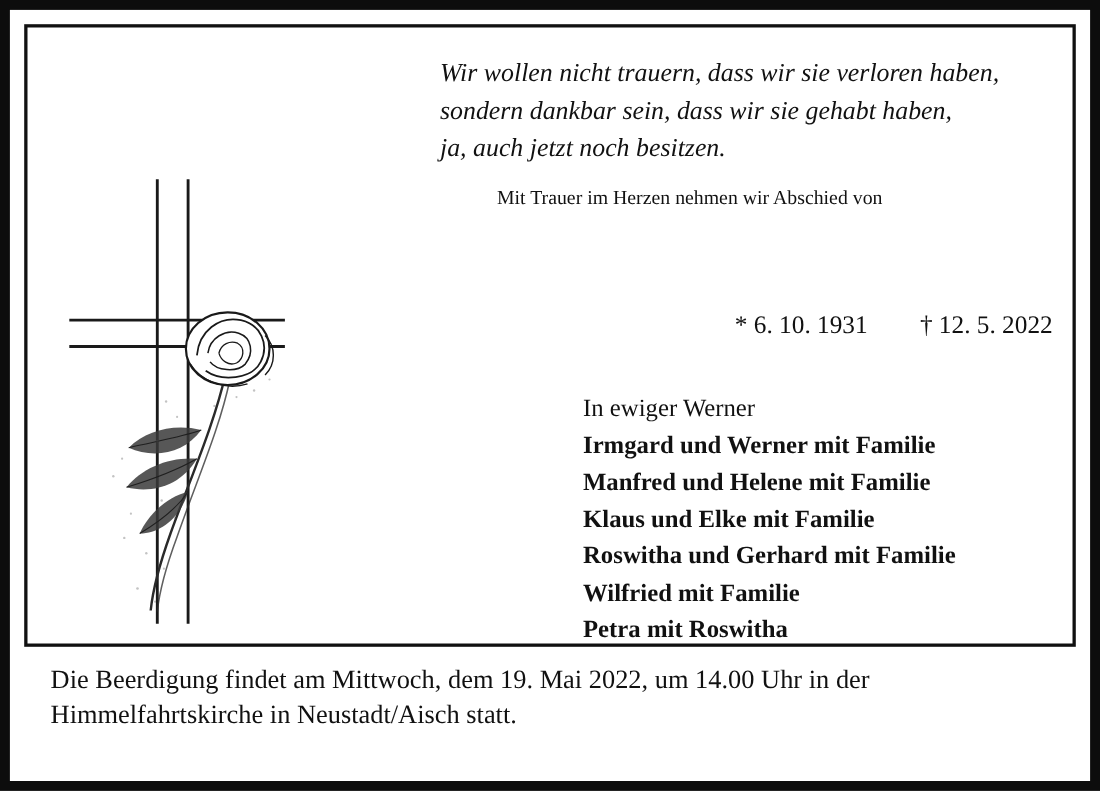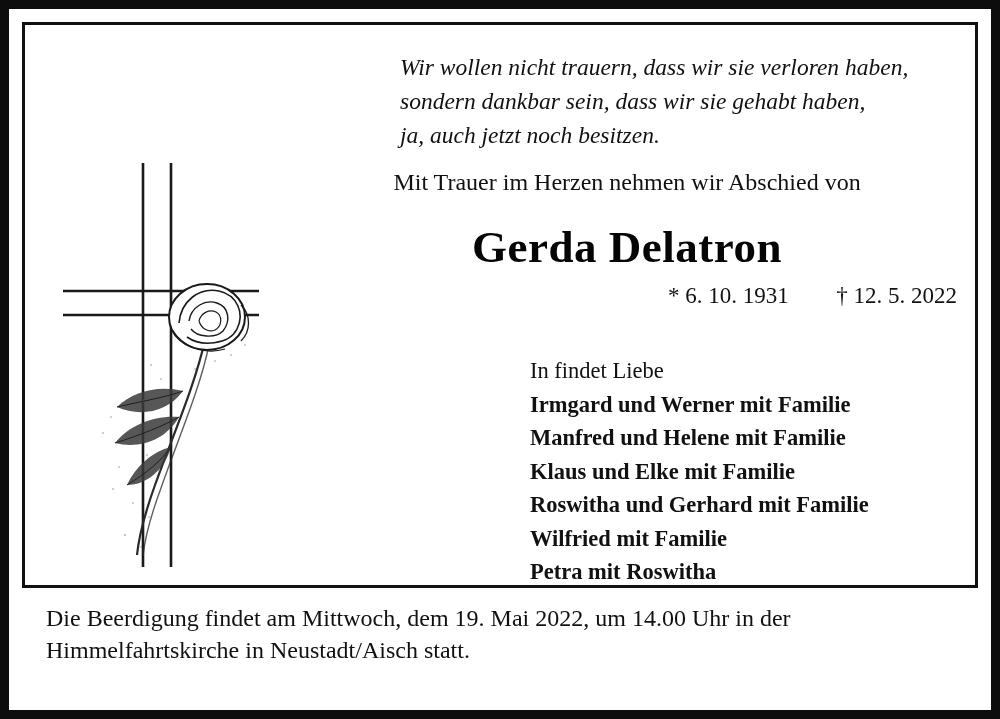--- a/index.html
+++ b/index.html
@@ -60,21 +60,21 @@
   }
   .verse div { white-space: nowrap; }
 
   
   .intro {
     position: absolute;
     left: 272px;
     top: 144px;
     width: 660px;
     text-align: center;
-    font-size: 24px;
+    font-size: 18px;
     color: #111111;
   }
 
   
   .name {
     position: absolute;
     left: 272px;
     top: 196px;
     width: 660px;
     text-align: center;
@@ -151,32 +151,31 @@
   <div class="inner-frame">
 
     <div class="verse">
       <div>Wir wollen nicht trauern, dass wir sie verloren haben,</div>
       <div>sondern dankbar sein, dass wir sie gehabt haben,</div>
       <div>ja, auch jetzt noch besitzen.</div>
     </div>
 
     <div class="intro">Mit Trauer im Herzen nehmen wir Abschied von</div>
 
-    <div class="name">Gerda Delatron</div>
 
     <div class="dates">
       <span>*</span>
       <span>6. 10. 1931</span>
       <span class="gap"></span>
       <span>†</span>
       <span>12. 5. 2022</span>
     </div>
 
     <div class="family">
-      <div class="lead">In findet Liebe</div>
+      <div class="lead">In ewiger Werner</div>
       <div class="member">Irmgard und Werner mit Familie</div>
       <div class="member">Manfred und Helene mit Familie</div>
       <div class="member">Klaus und Elke mit Familie</div>
       <div class="member">Roswitha und Gerhard mit Familie</div>
       <div class="member">Wilfried mit Familie</div>
       <div class="member">Petra mit Roswitha</div>
     </div>
 
 
     <div class="emblem">

